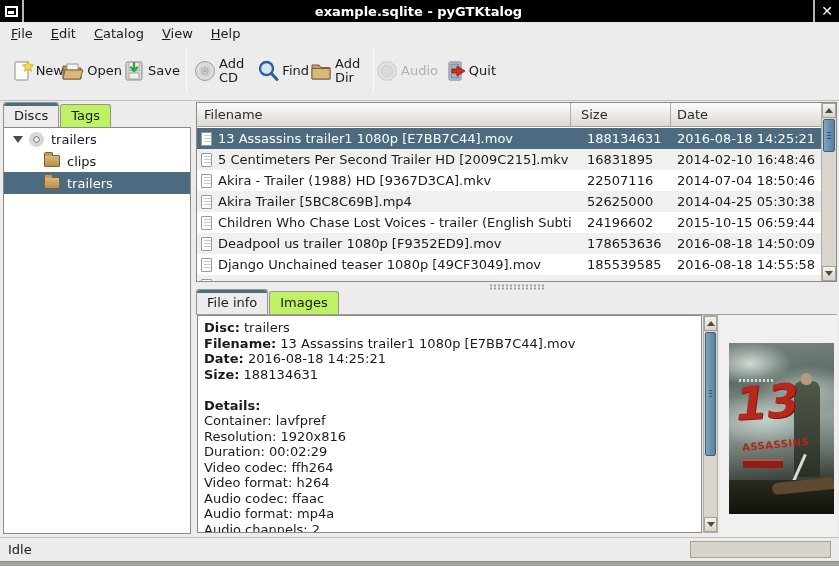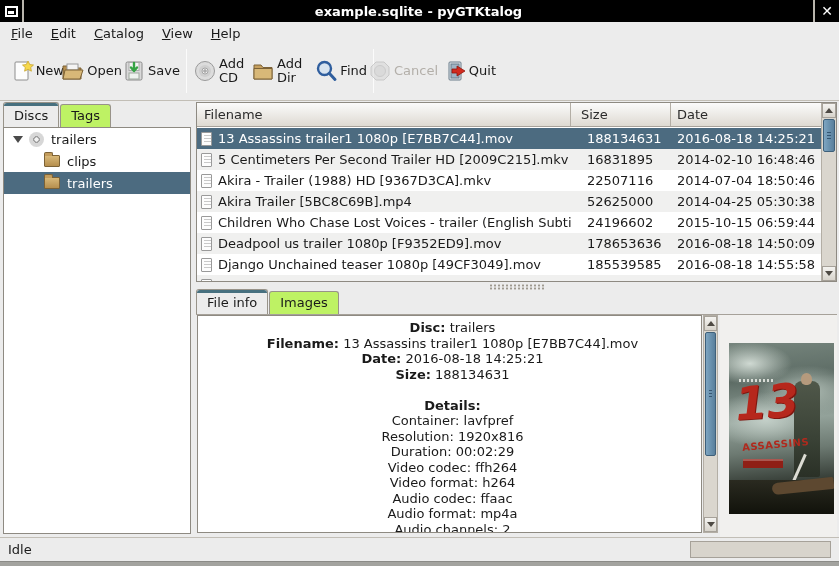--- a/index.html
+++ b/index.html
@@ -87,21 +87,21 @@
   .vs-thumb::after { content:''; position:absolute; left:3px; right:3px; top:50%; margin-top:-4px; height:7px;
     background:repeating-linear-gradient(#355672 0 1px, transparent 1px 3px); }
   
   .hsplit { position:absolute; left:196px; top:183px; width:641px; height:6px; display:flex; align-items:center; justify-content:center; }
   .hsplit .dots { width:56px; height:6px;
     background:radial-gradient(circle, #9e998f 1px, transparent 1.2px); background-size:4px 3px; }
   
   .infopane { position:absolute; left:196px; top:189px; width:641px; height:247px; }
   .ip-page { position:absolute; left:0; top:24px; right:0; bottom:0; border-top:1px solid #a6a199; background:#ececec; }
   .textview { position:absolute; left:1px; top:0; width:505px; bottom:4px; background:#fff;
-    border:1px solid #8e8a82; padding:4px 0 0 6px; overflow:hidden;text-align:center; }
+    border:1px solid #8e8a82; padding:4px 0 0 6px; overflow:hidden; }
   .info-line { font-size:13px; line-height:15.5px; white-space:nowrap; }
   .tv-scroll { position:absolute; left:507px; top:0; width:15px; bottom:4px; background:#dad6ce; border:1px solid #b3aea5; }
   .imgpanel { position:absolute; left:524px; top:0; right:0; bottom:0; background:#f1f0ee; }
   
   .poster { position:absolute; left:9px; top:28px; width:105px; height:171px; overflow:hidden;
     background:
       radial-gradient(ellipse 60px 30px at 20% 12%, #cfd9d2 0%, rgba(207,217,210,0) 70%),
       radial-gradient(ellipse 70px 36px at 75% 28%, #aebbb3 0%, rgba(174,187,179,0) 70%),
       radial-gradient(ellipse 80px 40px at 35% 45%, #c3cfc8 0%, rgba(195,207,200,0) 70%),
       linear-gradient(175deg, #76857d 0%, #5d6c65 22%, #93a29a 45%, #6d7a72 62%, #3c443d 78%, #15180f 92%, #0c0e08 100%);
@@ -190,44 +190,44 @@
           <circle cx="12" cy="12" r="6" fill="#cfcfcf"></circle>
           <circle cx="12" cy="12" r="3" fill="#f0f0f0" stroke="#a5a5a5"></circle>
           <circle cx="12" cy="12" r="1.2" fill="#ececec" stroke="#8c8c8c"></circle>
         </svg>
     </span>
     <span class="tlabel">Add CD</span>
   </div>
   <div class="tool-btn">
     <span class="ticon">
       <svg width="24" height="24" viewBox="0 0 24 24">
+          <circle cx="10.5" cy="9.5" r="6.5" fill="#d8e4f0" stroke="#2f5e9e" stroke-width="2.4"></circle>
+          <line x1="15.5" y1="14.5" x2="21" y2="20.5" stroke="#2f5e9e" stroke-width="3" stroke-linecap="round"></line>
+        </svg>
+    </span>
+    <span class="tlabel">Find</span>
+  </div>
+  <div class="tool-btn">
+    <span class="ticon">
+      <svg width="24" height="24" viewBox="0 0 24 24">
           <path d="M3 6 h7 l2 2.5 h9 v11.5 H3 z" fill="#c6a05f" stroke="#7c6236"></path>
           <path d="M3 9.5 h18 v10.5 H3 z" fill="#d8b878" stroke="#7c6236"></path>
         </svg>
     </span>
     <span class="tlabel">Add Dir</span>
   </div>
-  <div class="tool-btn">
-    <span class="ticon">
-      <svg width="24" height="24" viewBox="0 0 24 24">
-          <circle cx="10.5" cy="9.5" r="6.5" fill="#d8e4f0" stroke="#2f5e9e" stroke-width="2.4"></circle>
-          <line x1="15.5" y1="14.5" x2="21" y2="20.5" stroke="#2f5e9e" stroke-width="3" stroke-linecap="round"></line>
-        </svg>
-    </span>
-    <span class="tlabel">Find</span>
-  </div>
   <div class="tool-sep"></div>
   <div class="tool-btn disabled">
     <span class="ticon">
       <svg width="24" height="24" viewBox="0 0 24 24">
           <polygon points="8,3 16,3 21,8 21,16 16,21 8,21 3,16 3,8" fill="#d6d2ca" stroke="#a39e96"></polygon>
           <circle cx="12" cy="12" r="5.5" fill="#c9c5bd" stroke="#aaa59d"></circle>
         </svg>
     </span>
-    <span class="tlabel">Cancel</span>
+    <span class="tlabel">Audio</span>
   </div>
   <div class="tool-btn">
     <span class="ticon">
       <svg width="24" height="24" viewBox="0 0 24 24">
           <rect x="6" y="3" width="12" height="18" rx="1" fill="#dfe6ec" stroke="#6b7c8a"></rect>
           <rect x="8" y="5" width="8" height="14" fill="#9fb4c4" stroke="#6b7c8a"></rect>
           <path d="M22 12 L14 7 v3 h-5 v4 h5 v3 z" fill="#d22b1f" stroke="#8f150c" stroke-width="0.8"></path>
         </svg>
     </span>
     <span class="tlabel">Quit</span>

